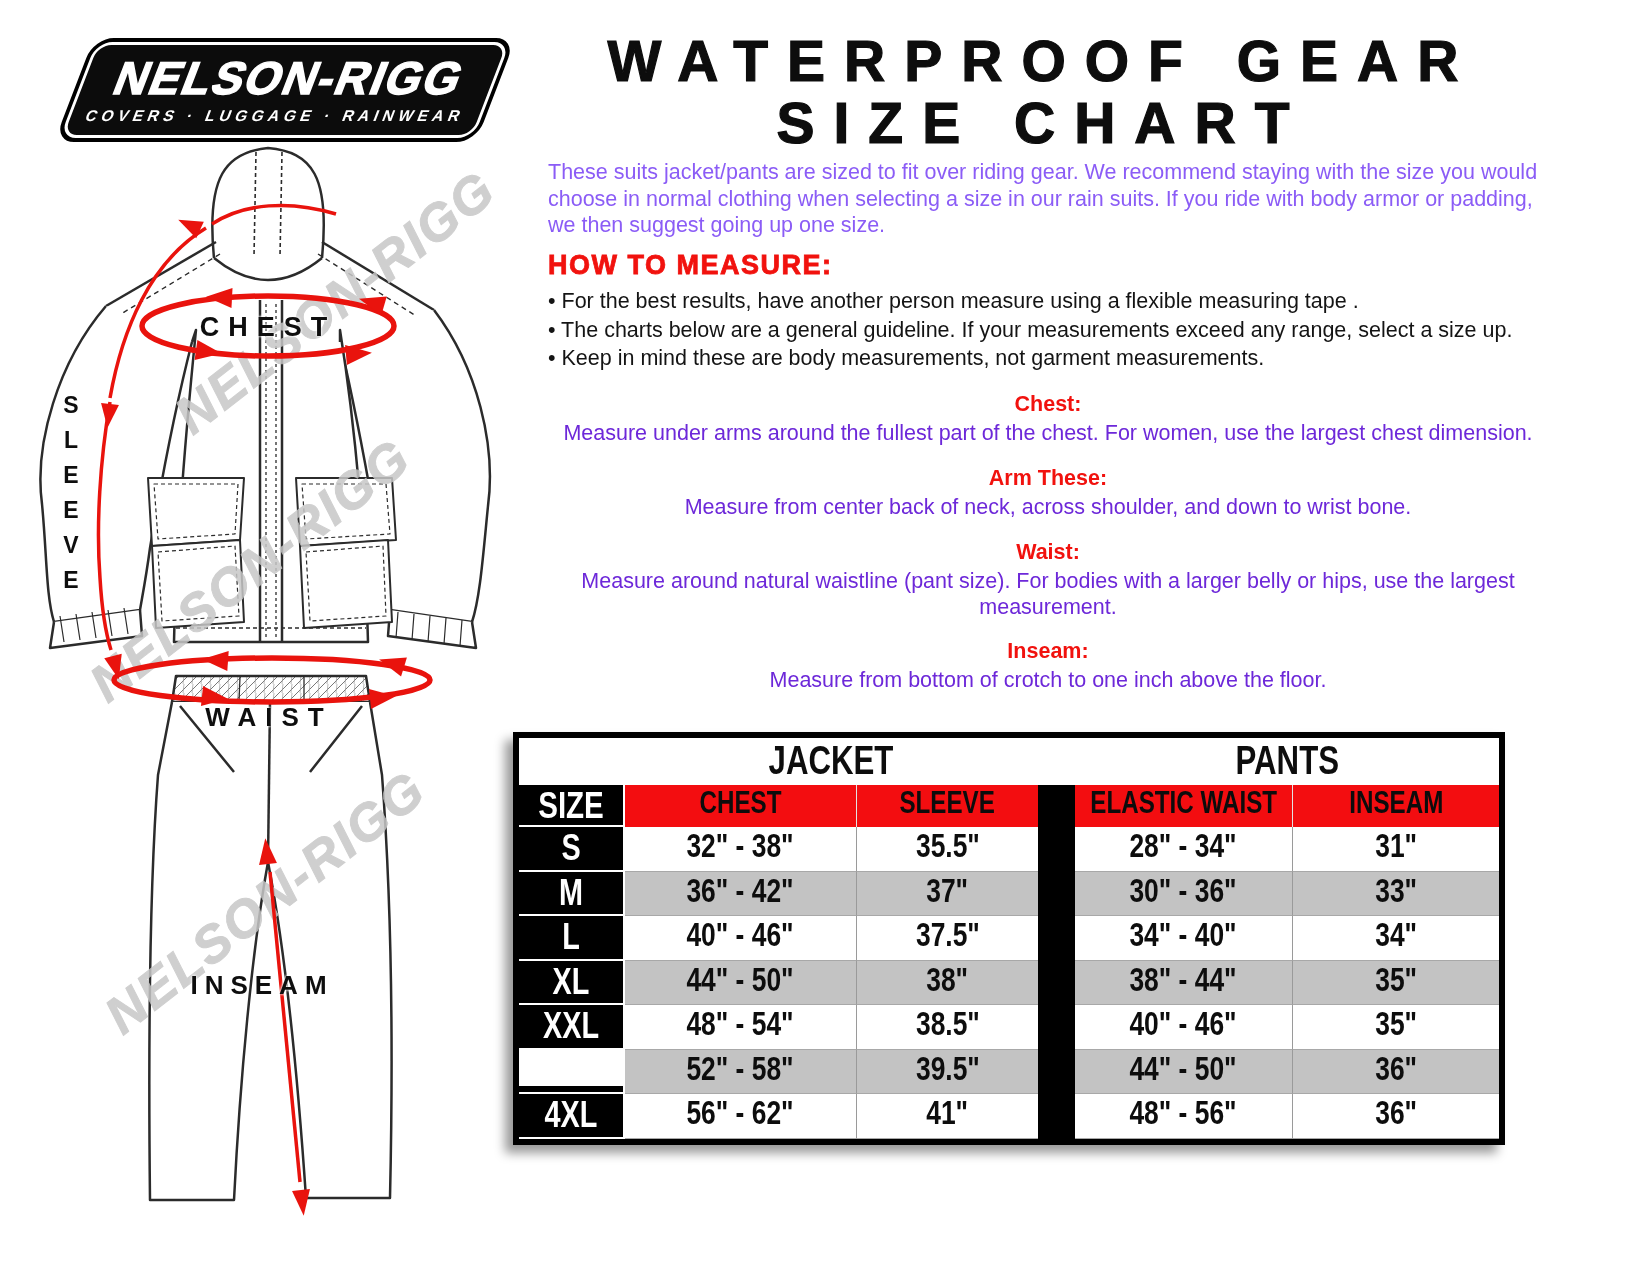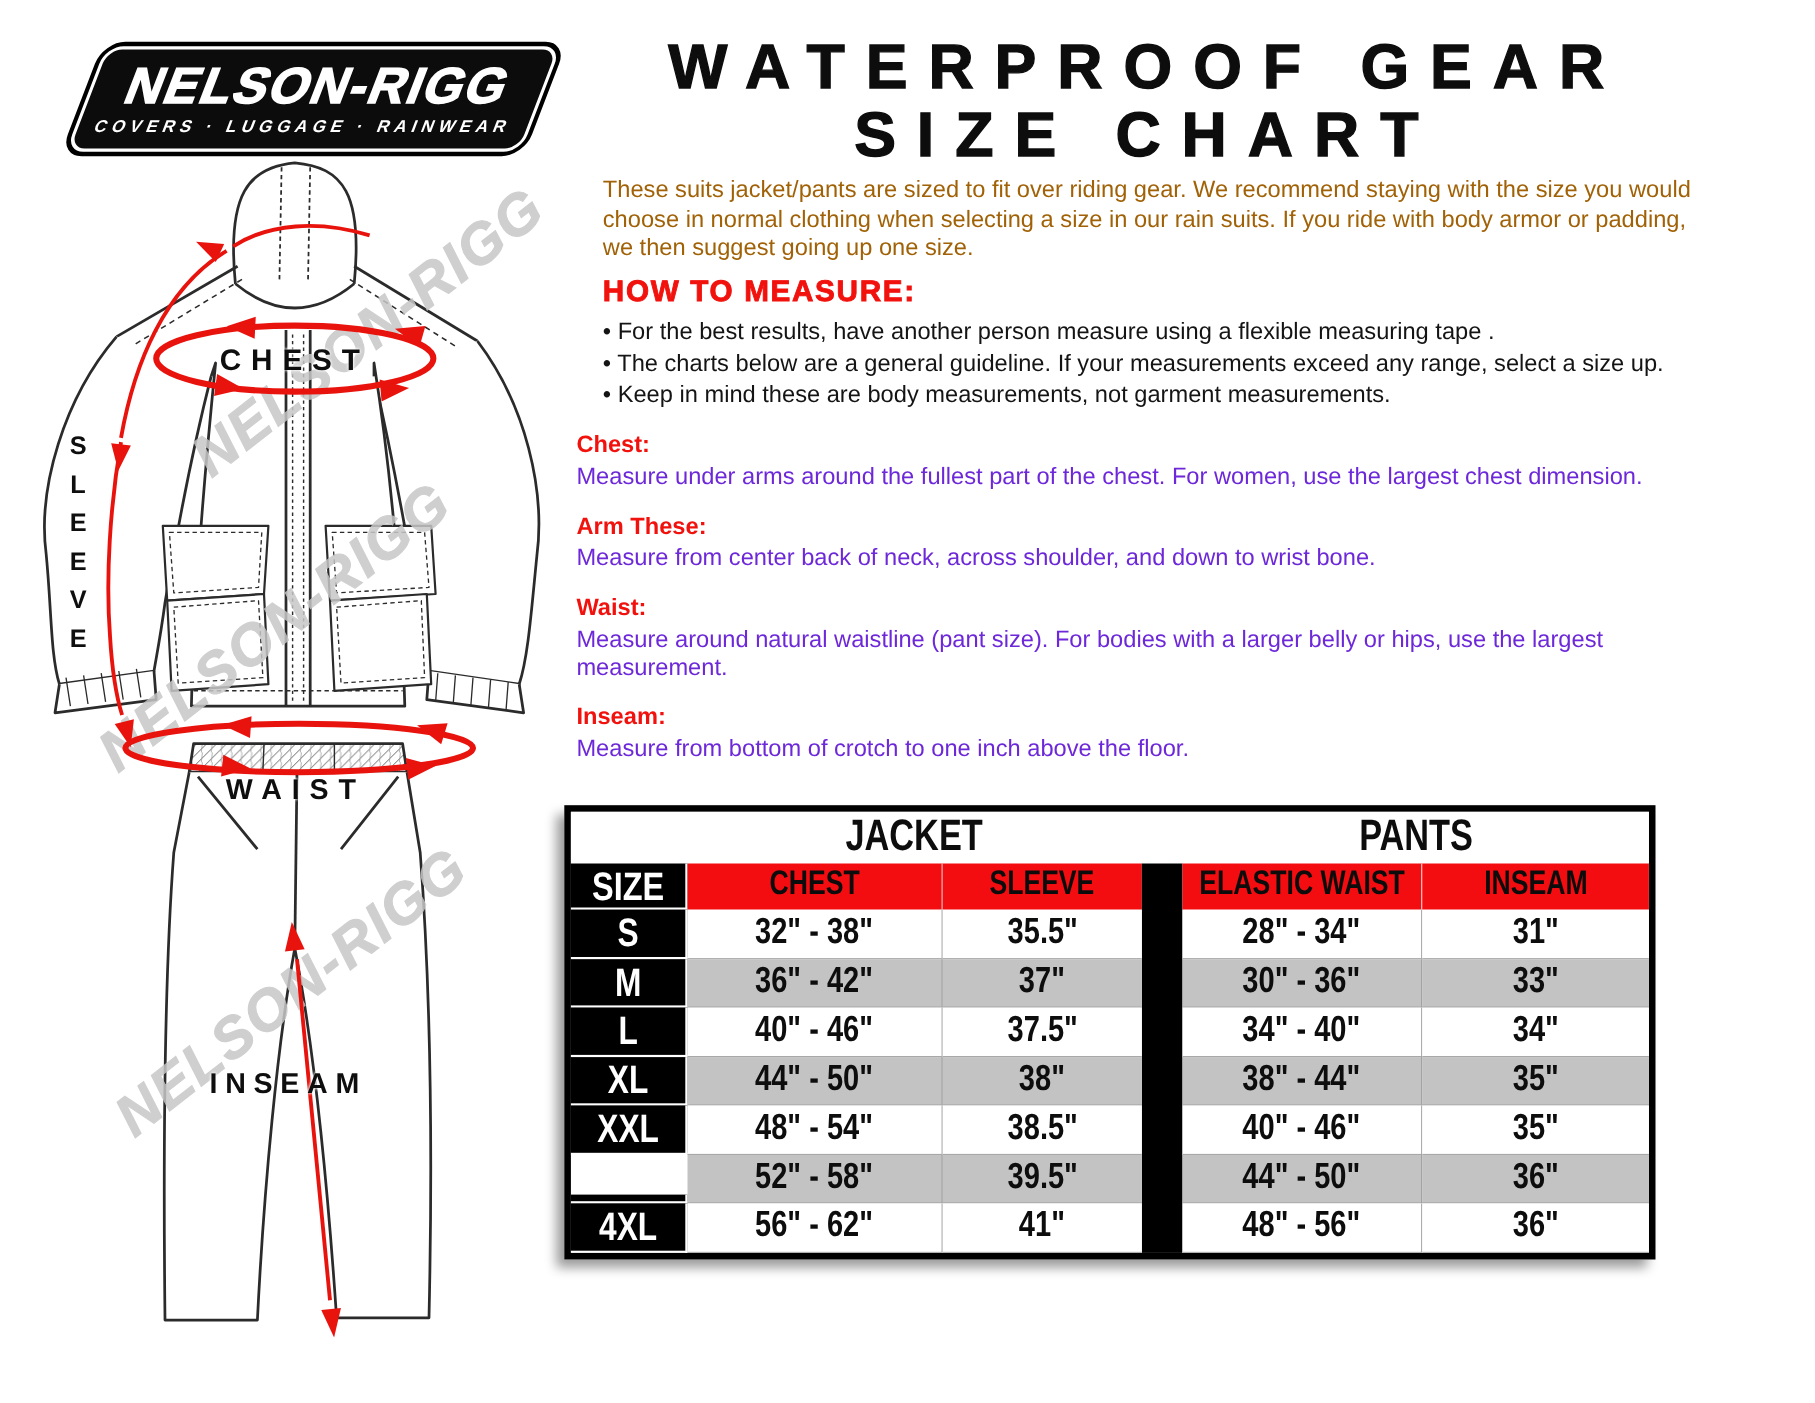--- a/index.html
+++ b/index.html
@@ -13,26 +13,26 @@
   #logo .brand{font-size:46px;font-weight:700;color:#fff;letter-spacing:2px;line-height:1;
         -webkit-text-stroke:1.4px #fff;white-space:nowrap;}
   #logo .tagline{font-size:15.5px;font-weight:700;color:#fff;letter-spacing:4.5px;margin-top:6px;white-space:nowrap;}
 
   
   #title{position:absolute;left:545px;top:30px;width:995px;text-align:center;color:#0d0d0d;}
   #title .t-line{font-weight:700;font-size:57px;letter-spacing:19px;line-height:62px;
         -webkit-text-stroke:1.2px #0d0d0d;white-space:nowrap;}
 
   
-  .copy{font-size:21.5px;line-height:26.5px;color:#a16207;}
+  .copy{font-size:21.5px;line-height:26.5px;color:#8b5cf6;}
   #intro{position:absolute;left:548px;top:159px;width:1000px;}
   #htm-heading{position:absolute;left:548px;top:250px;font-size:27px;font-weight:700;
         color:#f1120e;letter-spacing:1.5px;-webkit-text-stroke:0.8px #f1120e;}
   #bullets{position:absolute;left:548px;top:287px;width:1010px;font-size:21.5px;line-height:28.5px;}
-  .sec{position:absolute;left:524px;width:1000px;}
+  .sec{position:absolute;left:548px;width:1000px;text-align:center;}
   .sec .sec-h{font-size:21.5px;font-weight:700;color:#f1120e;margin-bottom:3px;}
   .sec .sec-b{font-size:21.5px;line-height:26px;color:#6d28d9;}
 
   
   .lay{position:absolute;left:0;top:0;width:520px;height:1275px;pointer-events:none;}
   .wm{position:absolute;width:420px;text-align:center;font-style:italic;font-weight:700;
       color:#c7c7c7;font-size:52px;letter-spacing:2px;white-space:nowrap;opacity:.85;
       -webkit-text-stroke:1px #c7c7c7;}
   #wm1{left:125px;top:272px;transform:rotate(-38deg);}
   #wm2{left:40px;top:540px;transform:rotate(-38deg);}

